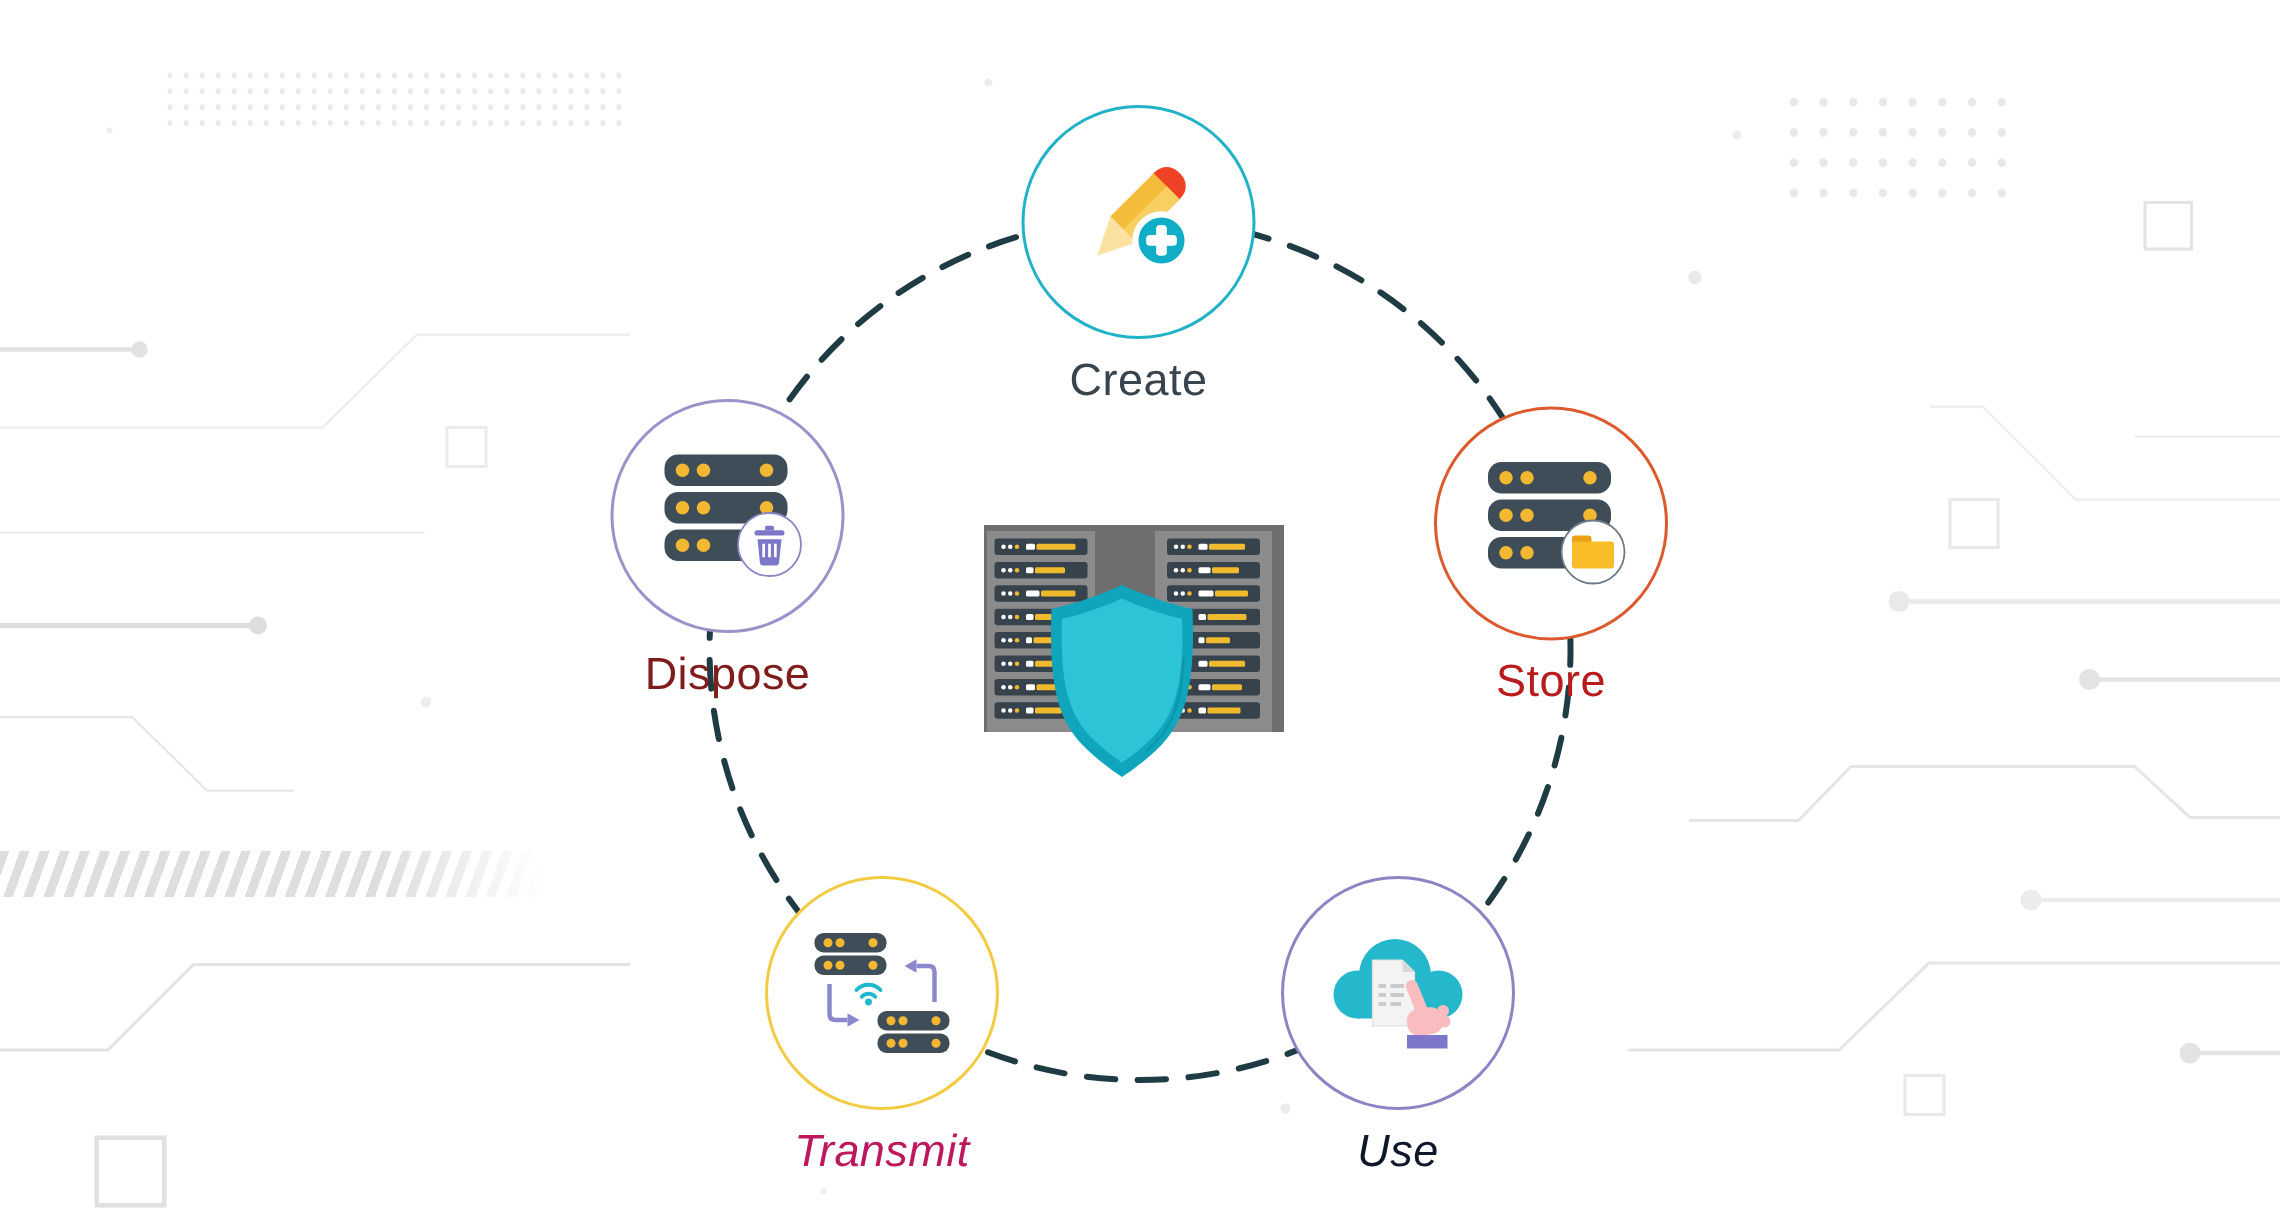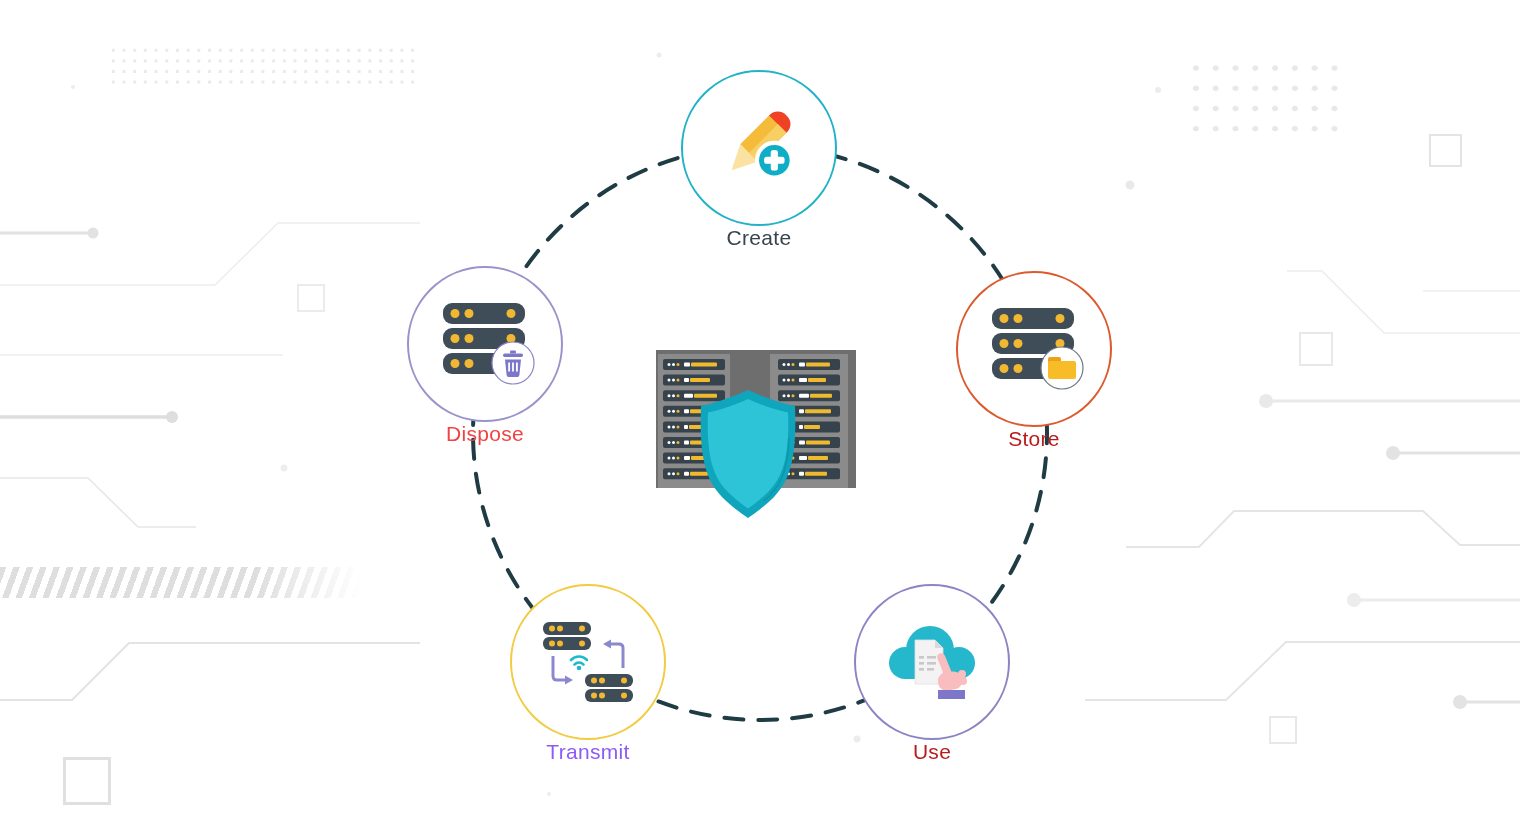--- a/index.html
+++ b/index.html
@@ -22,21 +22,21 @@
   .square{position:absolute;border:2px solid #e4e4e4;background:transparent;}
   .sq1{left:1429px;top:134px;width:29px;height:29px;}
   .sq2{left:297px;top:284px;width:24px;height:24px;border-color:#ebebeb;}
   .sq3{left:1299px;top:332px;width:30px;height:30px;border-color:#e8e8e8;}
   .sq4{left:1269px;top:716px;width:24px;height:24px;border-color:#e8e8e8;}
   .sq5{left:63px;top:757px;width:42px;height:42px;border:3px solid #e0e0e0;}
   
   .node{position:absolute;width:156px;text-align:center;}
   .node-circle{width:156px;height:156px;box-sizing:border-box;border:2px solid #ccc;border-radius:50%;
     background:#fff;display:flex;align-items:center;justify-content:center;}
-  .node-label{font-size:21px;letter-spacing:.3px;color:#3A444D;}
+  .node-label{margin-top:11px;font-size:30px;letter-spacing:.3px;color:#3A444D;}
   .node-create{left:681px;top:70px;}
   .node-store{left:956px;top:271px;}
   .node-use{left:854px;top:584px;}
   .node-transmit{left:510px;top:584px;}
   .node-dispose{left:407px;top:266px;}
   svg{display:block;}
 </style>
 </head>
 <body>
 
@@ -276,21 +276,21 @@
         </g>
         <g>
           <rect x="62" y="38" width="8" height="28" rx="4" fill="#F9BDC0" transform="rotate(-22 66 60)"></rect>
           <rect x="56" y="58" width="24" height="18" rx="8" fill="#F9BDC0" transform="rotate(-8 68 67)"></rect>
           <circle cx="80" cy="60" r="4" fill="#F9BDC0"></circle>
           <circle cx="81" cy="67" r="4" fill="#F9BDC0"></circle>
           <rect x="56" y="76" width="27" height="9" fill="#7C77C9"></rect>
         </g>
       </svg>
     </div>
-    <div class="node-label" style="color: #b91c1c;">Use</div>
+    <div class="node-label" style="color: #0f172a; font-style: italic;">Use</div>
   </div>
 
   <div class="node node-transmit">
     <div class="node-circle" style="border-color: rgb(242, 203, 67);">
       <svg width="110" height="100" viewBox="0 0 110 100">
         <g fill="#3E4D57">
           <rect x="10" y="10" width="48" height="13" rx="6"></rect>
           <rect x="10" y="25" width="48" height="13" rx="6"></rect>
           <rect x="52" y="62" width="48" height="13" rx="6"></rect>
           <rect x="52" y="77" width="48" height="13" rx="6"></rect>
@@ -315,21 +315,21 @@
         </g>
         <polygon points="32,63.5 40,68 32,72.5" fill="#8C88CE"></polygon>
         <polygon points="78,27.5 70,32 78,36.5" fill="#8C88CE"></polygon>
         <g stroke="#1FB9CE" stroke-width="2.6" fill="none" stroke-linecap="round">
           <path d="M38 48 a11 11 0 0 1 16 0"></path>
           <path d="M41.5 52.5 a6 6 0 0 1 9 0"></path>
         </g>
         <circle cx="46" cy="56" r="2.3" fill="#1FB9CE"></circle>
       </svg>
     </div>
-    <div class="node-label" style="color: #8b5cf6;">Transmit</div>
+    <div class="node-label" style="color: #be185d; font-style: italic;">Transmit</div>
   </div>
 
   <div class="node node-dispose">
     <div class="node-circle" style="border-color: rgb(154, 147, 203);">
       <svg width="105" height="95" viewBox="0 0 105 95">
         <g fill="#3E4D57">
           <rect x="10" y="6" width="82" height="21" rx="9"></rect>
           <rect x="10" y="31" width="82" height="21" rx="9"></rect>
           <rect x="10" y="56" width="82" height="21" rx="9"></rect>
         </g>
@@ -349,16 +349,16 @@
           <rect x="70" y="56.5" width="20" height="3.5" rx="1.7"></rect>
           <path d="M72 62.5 h16 l-1.6 15.5 q-0.2 2 -2 2 h-8.8 q-1.8 0 -2 -2 Z"></path>
         </g>
         <g fill="#ffffff">
           <rect x="75.2" y="65.5" width="1.8" height="9"></rect>
           <rect x="79.1" y="65.5" width="1.8" height="9"></rect>
           <rect x="83" y="65.5" width="1.8" height="9"></rect>
         </g>
       </svg>
     </div>
-    <div class="node-label" style="color: #ef4444;">Dispose</div>
+    <div class="node-label" style="color: #7f1d1d;">Dispose</div>
   </div>
 
 </div>
 
 </body></html>

